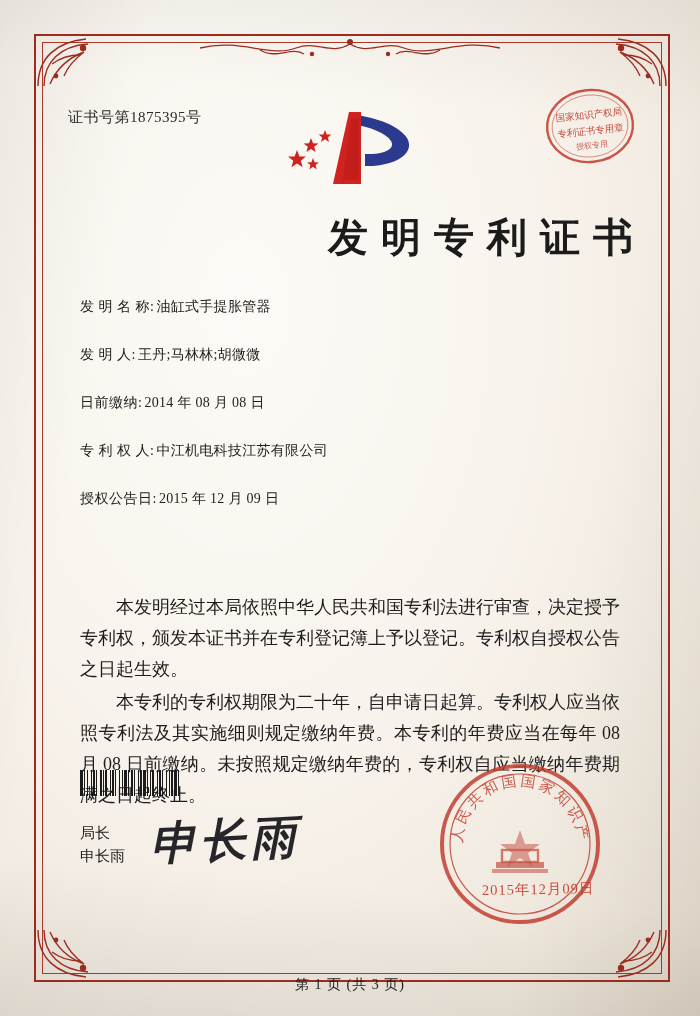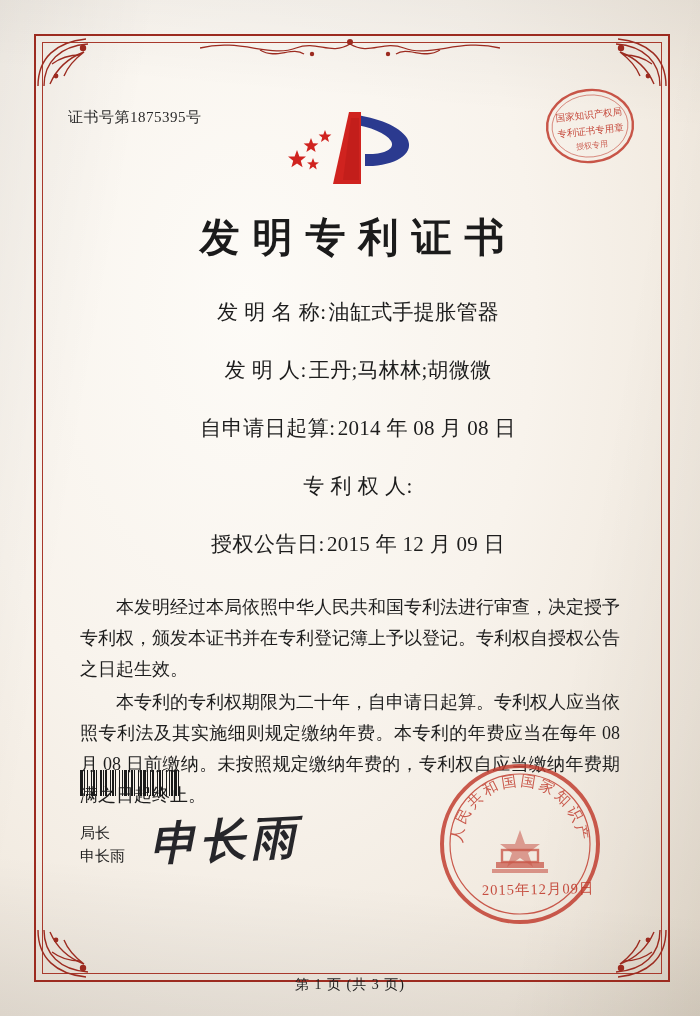--- a/index.html
+++ b/index.html
@@ -102,21 +102,21 @@
     transform: translateX(-50%);
     width: 130px;
     height: 88px;
   }
 
   .title {
     position: absolute;
     left: 0;
     right: 0;
     top: 150px;
-    text-align: center;
+    text-align: right;
     font-size: 40px;
     font-weight: bold;
     letter-spacing: 13px;
     color: #1b1b1b;
     text-indent: 13px;
     font-family: "Liberation Serif", serif;
   }
 
   
   .stamp-oval {
@@ -130,23 +130,22 @@
   .fields {
     position: absolute;
     left: 22px;
     right: 10px;
     top: 238px;
   }
   .field {
     display: flex;
     align-items: baseline;
     margin-bottom: 30px;
-    font-size: 21px;
+    font-size: 14px;
     color: #1d1d1d;
-    justify-content: center;
   }
   .field-label {
     white-space: nowrap;
     letter-spacing: 0.5px;
   }
   .field-value {
     margin-left: 2px;
     letter-spacing: 0.3px;
   }
 
@@ -345,25 +344,26 @@
     <div class="fields">
       <div class="field">
         <span class="field-label">发 明 名 称:</span>
         <span class="field-value">油缸式手提胀管器</span>
       </div>
       <div class="field">
         <span class="field-label">发  明  人:</span>
         <span class="field-value">王丹;马林林;胡微微</span>
       </div>
       <div class="field">
-        <span class="field-label">自申请日起算:</span>
+        <span class="field-label">日前缴纳:</span>
         <span class="field-value">2014 年 08 月 08 日</span>
       </div>
       <div class="field">
         <span class="field-label">专 利 权 人:</span>
+        <span class="field-value">中江机电科技江苏有限公司</span>
       </div>
       <div class="field">
         <span class="field-label">授权公告日:</span>
         <span class="field-value">2015 年 12 月 09 日</span>
       </div>
     </div>
 
     <div class="paragraphs">
       <p>本发明经过本局依照中华人民共和国专利法进行审查，决定授予专利权，颁发本证书并在专利登记簿上予以登记。专利权自授权公告之日起生效。</p>
       <p>本专利的专利权期限为二十年，自申请日起算。专利权人应当依照专利法及其实施细则规定缴纳年费。本专利的年费应当在每年 08 月 08 日前缴纳。未按照规定缴纳年费的，专利权自应当缴纳年费期满之日起终止。</p>

